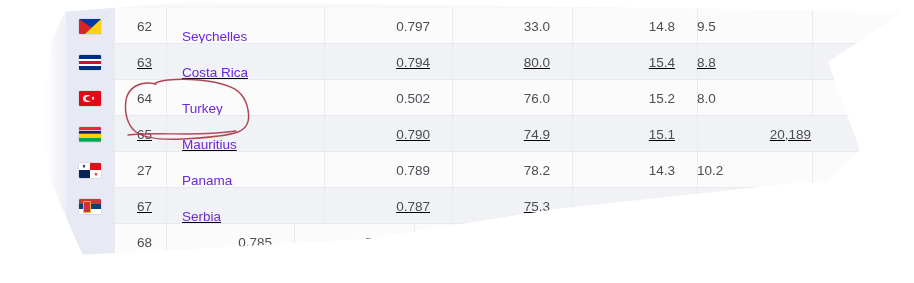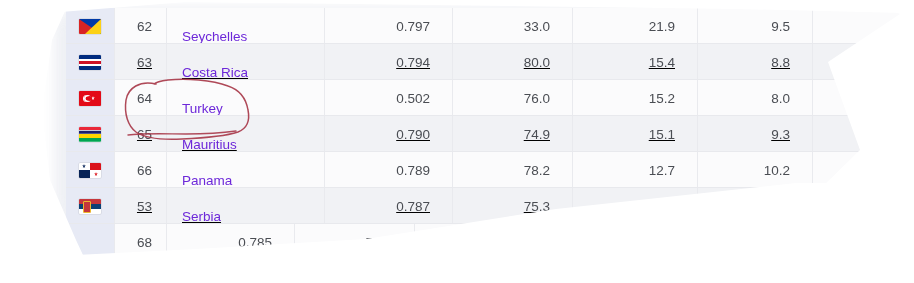--- a/index.html
+++ b/index.html
@@ -61,21 +61,21 @@
     width:48px;
     justify-content:center;
     background:#e7eaf5;
     box-shadow:none;
   }
   .c-rank{width:52px;justify-content:flex-end;padding-right:14px;}
   .c-name{width:158px;justify-content:flex-start;padding-left:16px;}
   .c-n1{width:128px;justify-content:flex-end;padding-right:22px;}
   .c-n2{width:120px;justify-content:flex-end;padding-right:22px;}
   .c-n3{width:125px;justify-content:flex-end;padding-right:22px;}
-  .c-n4{width:115px;justify-content:flex-end;padding-right:22px;}
+  .c-n4{width:115px;padding-right:22px;}
   .c-n5{width:130px;justify-content:flex-end;padding-right:16px;}
 
   .c-rank,.c-n1,.c-n2,.c-n3,.c-n4,.c-n5{color:#4a4d53;}
   .c-name{color:#6d28d9;align-items:flex-end;}
 
   .faded{color:#d9dbe0;}
 
   
   .flag{
     width:22px;height:15px;
@@ -213,21 +213,21 @@
           <div class="cell c-name">
             <span>Seychelles</span>
           </div>
           <div class="cell c-n1">
             <span>0.797</span>
           </div>
           <div class="cell c-n2">
             <span>33.0</span>
           </div>
           <div class="cell c-n3">
-            <span>21.9</span>
+            <span>14.8</span>
           </div>
           <div class="cell c-n4">
             <span>9.5</span>
           </div>
           <div class="cell c-n5">
             <span class="faded">26,…</span>
           </div>
         </div>
         <div class="row even">
           <div class="cell c-flag">
@@ -292,63 +292,60 @@
             <span style="position: relative;">Mauritius</span>
           </div>
           <div class="cell c-n1">
             <span>0.790</span>
           </div>
           <div class="cell c-n2">
             <span>74.9</span>
           </div>
           <div class="cell c-n3">
             <span>15.1</span>
-          </div>
-          <div class="cell c-n4">
-            <span>9.3</span>
           </div>
           <div class="cell c-n5">
             <span>20,189</span>
           </div>
         </div>
         <div class="row odd">
           <div class="cell c-flag">
             <span class="flag f-pa">
               <i></i>
               <b></b>
             </span>
           </div>
           <div class="cell c-rank">
-            <span>66</span>
+            <span>27</span>
           </div>
           <div class="cell c-name">
             <span>Panama</span>
           </div>
           <div class="cell c-n1">
             <span>0.789</span>
           </div>
           <div class="cell c-n2">
             <span>78.2</span>
           </div>
           <div class="cell c-n3">
-            <span>12.7</span>
+            <span>14.3</span>
           </div>
           <div class="cell c-n4">
             <span>10.2</span>
           </div>
           <div class="cell c-n5">
             <span></span>
           </div>
         </div>
         <div class="row even">
           <div class="cell c-flag">
             <span class="flag f-rs"><i></i><b></b></span>
           </div>
           <div class="cell c-rank">
-            <span>53</span>
+            <span>67</span>
           </div>
           <div class="cell c-name">
             <span>Serbia</span>
           </div>
           <div class="cell c-n1">
             <span>0.787</span>
           </div>
           <div class="cell c-n2">
             <span>75.3</span>
           </div>

